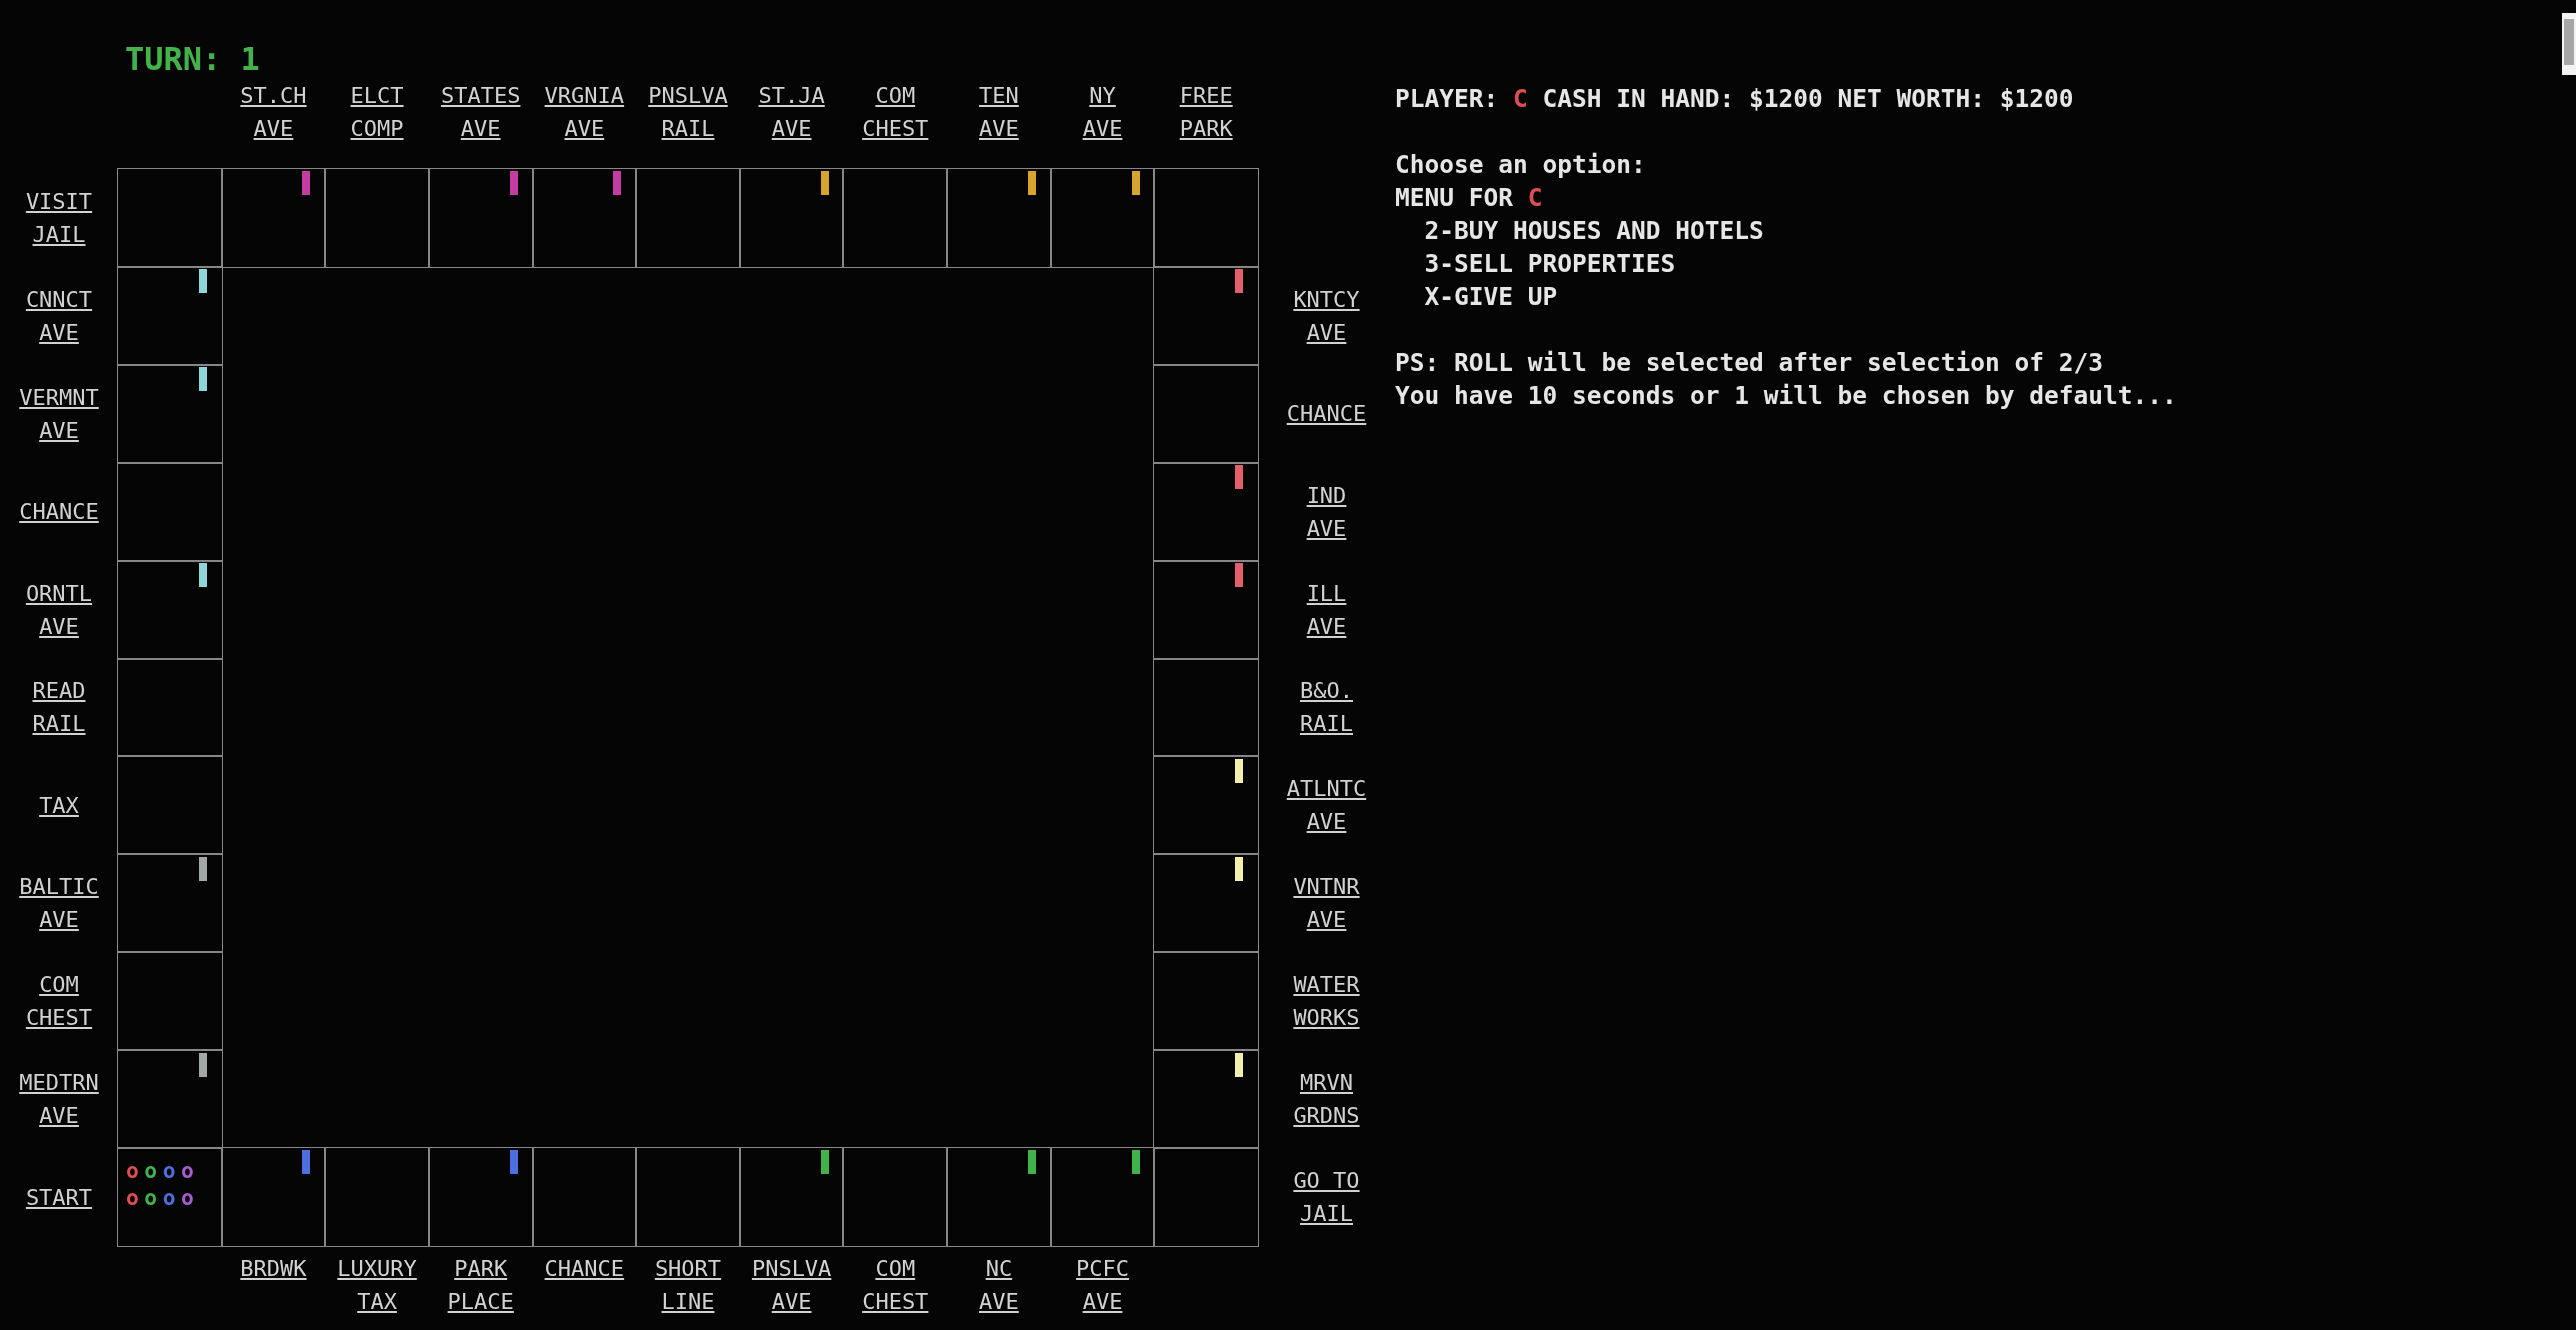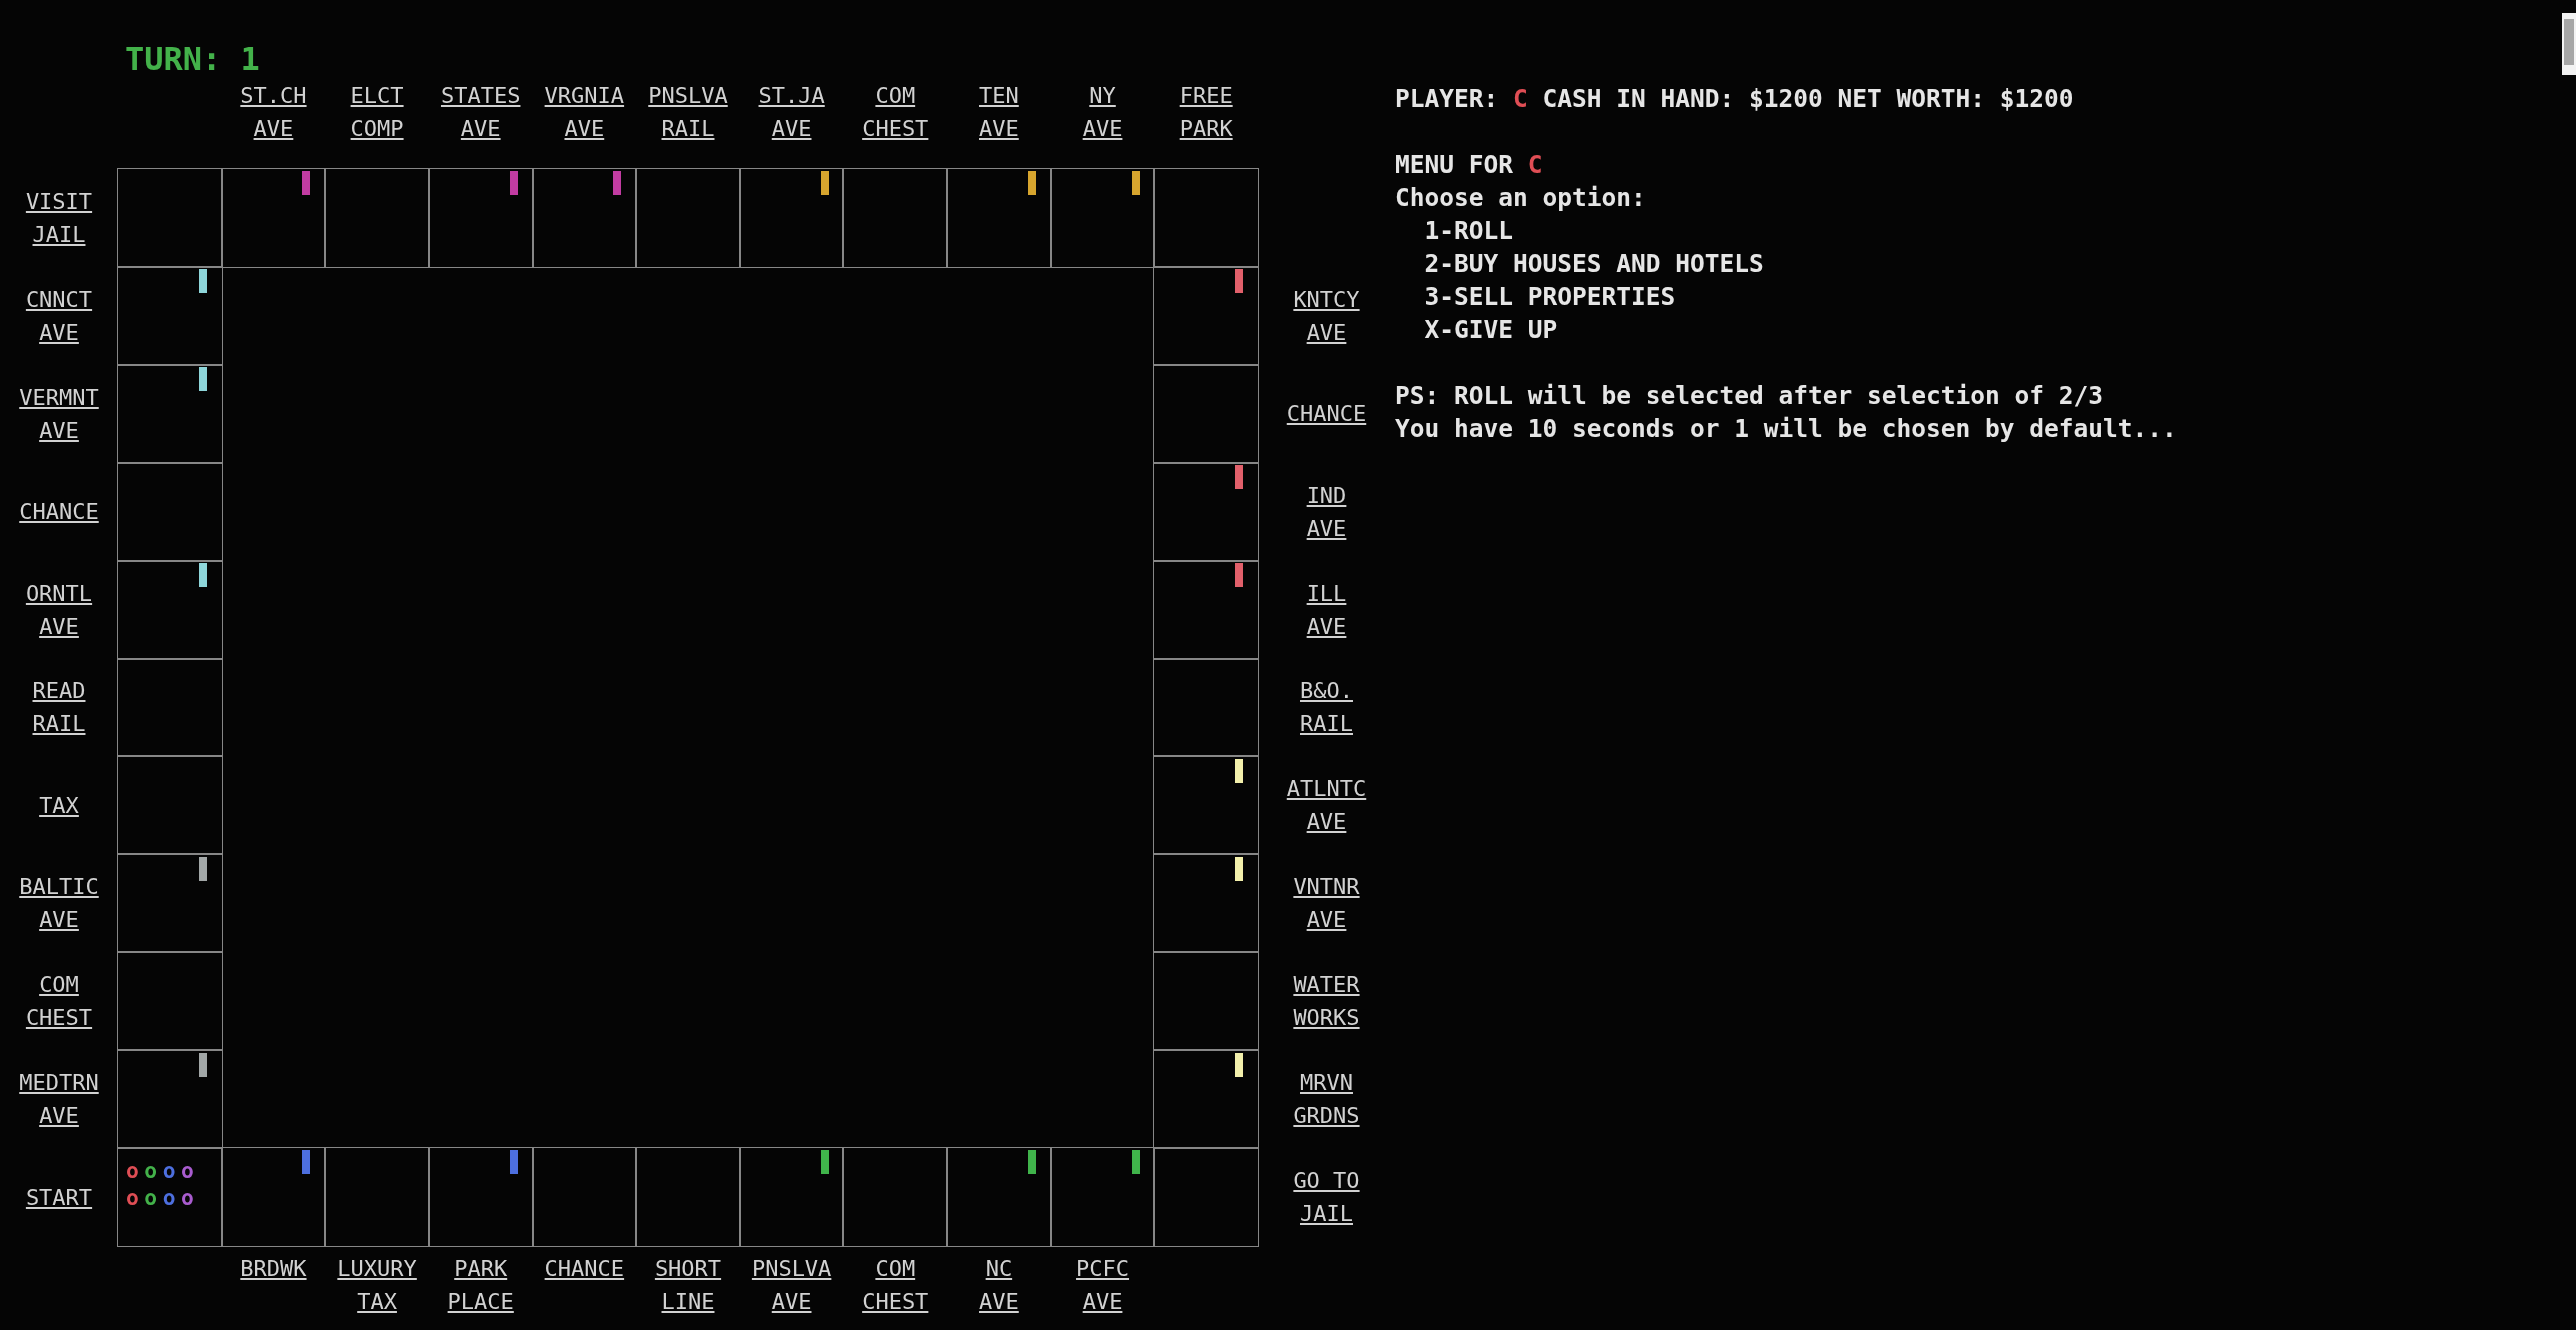--- a/index.html
+++ b/index.html
@@ -320,24 +320,23 @@
       </div>
       <div class="cell" style="grid-area: 11 / 10;">
         <div class="bar" style="background: rgb(64, 180, 75);"></div>
       </div>
       <div class="cell" style="grid-area: 11 / 11;"></div>
     </div>
 
   <div id="panel">
     <div class="line"><span>PLAYER: </span><span class="red">C</span><span> CASH IN HAND: $1200 NET WORTH: $1200</span></div>
     <div class="line blank"></div>
+    <div class="line">Choose an option:</div>
     <div class="line"><span>MENU FOR </span><span class="red">C</span></div>
-    <div class="line">Choose an option:</div>
     <div id="menu-options">
-        <div class="line">  1-ROLL</div>
         <div class="line">  2-BUY HOUSES AND HOTELS</div>
         <div class="line">  3-SELL PROPERTIES</div>
         <div class="line">  X-GIVE UP</div>
       </div>
     <div class="line blank"></div>
     <div class="line">PS: ROLL will be selected after selection of 2/3</div>
     <div class="line">You have 10 seconds or 1 will be chosen by default...</div>
   </div>
 
   <div id="scrollbar">

